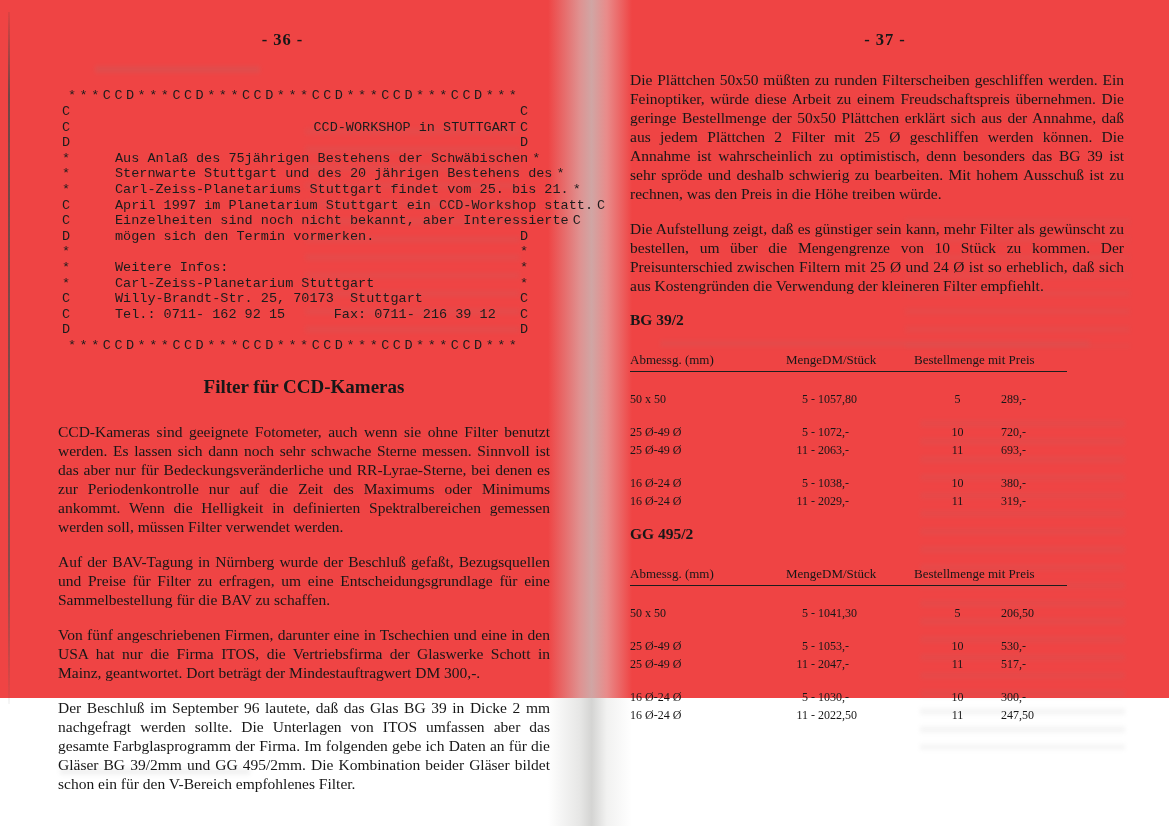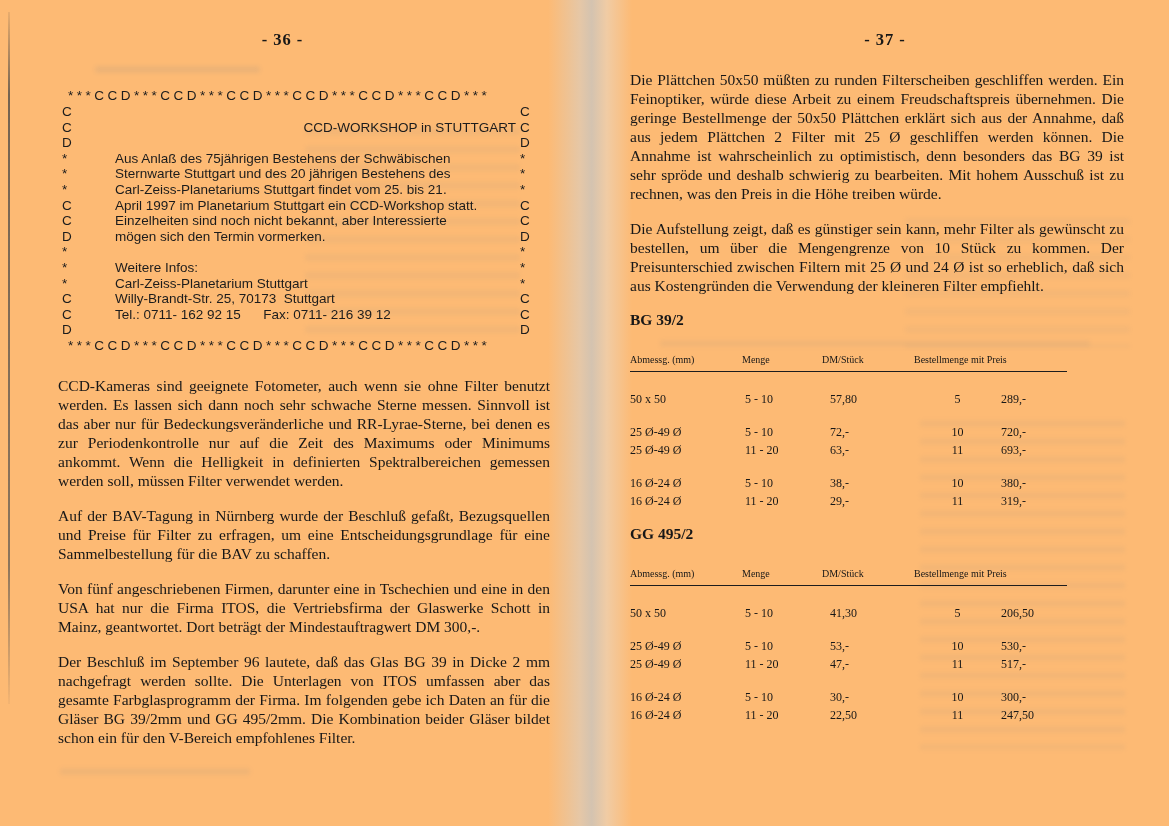--- a/index.html
+++ b/index.html
@@ -6,22 +6,22 @@
   html, body {
     margin: 0; padding: 0;
     width: 1169px; height: 826px;
     overflow: hidden;
     background: #ffffff;
     font-family: "Liberation Serif", serif;
     color: #171717;
   }
   .scan {
     position: relative;
-    width: 1169px; height: 826px;
-    background: #fdba74;
+    width: 1169px; height: 698px;
+    background: #ef4444;
   }
   
   .gutter {
     position: absolute; left: 548px; top: 0; width: 84px; height: 826px;
     background: linear-gradient(90deg,
       rgba(255,255,255,0) 0%,
       rgba(210,210,208,0.55) 38%,
       rgba(198,198,196,0.75) 52%,
       rgba(225,225,223,0.45) 70%,
       rgba(255,255,255,0) 100%);
@@ -52,21 +52,21 @@
     position: absolute; top: 30px;
     font-size: 16.5px; font-weight: bold; letter-spacing: 1px;
     text-align: center;
   }
   .pn-left  { left: 0;   width: 565px; }
   .pn-right { left: 610px; width: 550px; }
 
   
   .ccd-box {
     position: absolute; left: 58px; top: 88px; width: 478px;
-    font-family: Liberation Sans, sans-serif;
+    font-family: Liberation Mono, monospace;
     font-size: 13.5px; color: #1c1c1c;
   }
   .box-border {
     white-space: nowrap; letter-spacing: 3.5px;
     padding-left: 10px; height: 16px; line-height: 16px;
   }
   .box-row { display: flex; height: 15.6px; line-height: 15.6px; }
   .box-row .b { width: 20px; flex: 0 0 20px; padding-left: 4px; box-sizing: border-box; }
   .box-row .content { flex: 1; padding-left: 37px; white-space: pre; }
   .box-row.center .content { padding-left: 0; text-align: right; }
@@ -91,28 +91,28 @@
   }
   .table-block { margin-top: 10px; margin-bottom: 6px; }
   .table-title {
     font-weight: bold; font-size: 15.5px; margin: 0 0 22px 0;
   }
   .t-head {
     display: grid; grid-template-columns: 112px 80px 92px 1fr;
     width: 437px;
     border-bottom: 1.6px solid #1d1d1d;
     padding-bottom: 2px; margin-bottom: 18px;
-    font-size: 10px; line-height: 18px;
+    font-size: 13px; line-height: 18px;
   }
   .t-group { margin-bottom: 15px; }
   .t-row {
     display: grid; grid-template-columns: 115px 85px 90px 75px 1fr;
     width: 437px; font-size: 12px; line-height: 18px;
   }
-  .t-row .c2, .t-head .h2 { text-align: left; }
+  .t-row .c2, .t-head .h2 { text-align: right; }
   .t-row .c3, .t-head .h3 { text-align: left; }
   .t-row .c4 { text-align: center; }
   .t-row .c5 { text-align: left; padding-left: 6px; }
 </style>
 </head>
 <body>
 
 <div class="scan">
 
   <div class="gutter"></div>
@@ -204,20 +204,21 @@
         <div class="box-row">
           <span class="b">D</span>
           <span class="content"></span>
           <span class="b right">D</span>
         </div>
       </div>
     <div class="box-border">***CCD***CCD***CCD***CCD***CCD***CCD***</div>
   </div>
 
   <div class="left-body">
+    <div class="article-title">Filter für CCD-Kameras</div>
     <div id="left-paragraphs">
         <p>CCD-Kameras sind geeignete Fotometer, auch wenn sie ohne Filter benutzt werden. Es lassen sich dann noch sehr schwache Sterne messen. Sinnvoll ist das aber nur für Bedeckungsveränderliche und RR-Lyrae-Sterne, bei denen es zur Periodenkontrolle nur auf die Zeit des Maximums oder Minimums ankommt. Wenn die Helligkeit in definierten Spektralbereichen gemessen werden soll, müssen Filter verwendet werden.</p>
         <p>Auf der BAV-Tagung in Nürnberg wurde der Beschluß gefaßt, Bezugsquellen und Preise für Filter zu erfragen, um eine Entscheidungsgrundlage für eine Sammelbestellung für die BAV zu schaffen.</p>
         <p>Von fünf angeschriebenen Firmen, darunter eine in Tschechien und eine in den USA hat nur die Firma ITOS, die Vertriebsfirma der Glaswerke Schott in Mainz, geantwortet. Dort beträgt der Mindestauftragwert DM 300,-.</p>
         <p>Der Beschluß im September 96 lautete, daß das Glas BG 39 in Dicke 2 mm nachgefragt werden sollte. Die Unterlagen von ITOS umfassen aber das gesamte Farbglasprogramm der Firma. Im folgenden gebe ich Daten an für die Gläser BG 39/2mm und GG 495/2mm. Die Kombination beider Gläser bildet schon ein für den V-Bereich empfohlenes Filter.</p>
       </div>
   </div>
 
   <div class="right-body">
     <div id="right-paragraphs">

